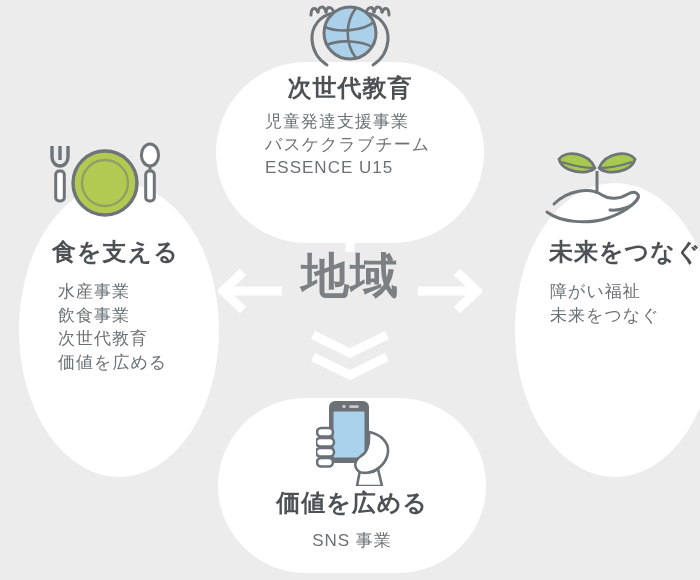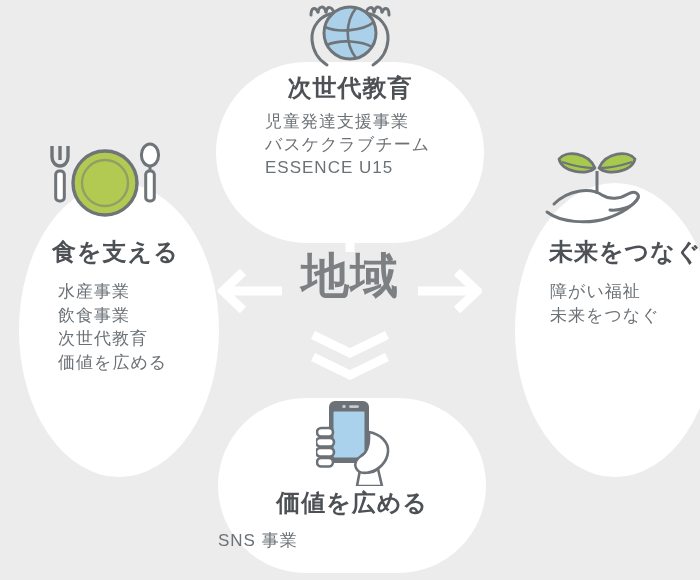--- a/index.html
+++ b/index.html
@@ -24,21 +24,21 @@
 
   .biz-list{
     position:absolute;margin:0;padding:0;list-style:none;
     font-size:17px;color:#6b7176;letter-spacing:1px;white-space:nowrap;
   }
   .biz-list li{line-height:23px;}
   .blob-top .biz-list{left:49px;top:48px;text-align:left;}
   .blob-left .biz-list{left:39px;top:97px;}
   .blob-left .biz-list li, .blob-right .biz-list li{line-height:23.5px;}
   .blob-right .biz-list{left:35px;top:97px;}
-  .blob-bottom .biz-list{left:0;right:0;top:131px;}
+  .blob-bottom .biz-list{left:0;right:0;top:131px;text-align:center;}
 
   .center-label{
     position:absolute;left:216px;top:256px;width:268px;text-align:center;
     font-size:48px;font-weight:700;color:#7d8083;line-height:40px;letter-spacing:1px;
   }
   .icon,.arrow{position:absolute;}
 </style>
 </head>
 <body>
 

